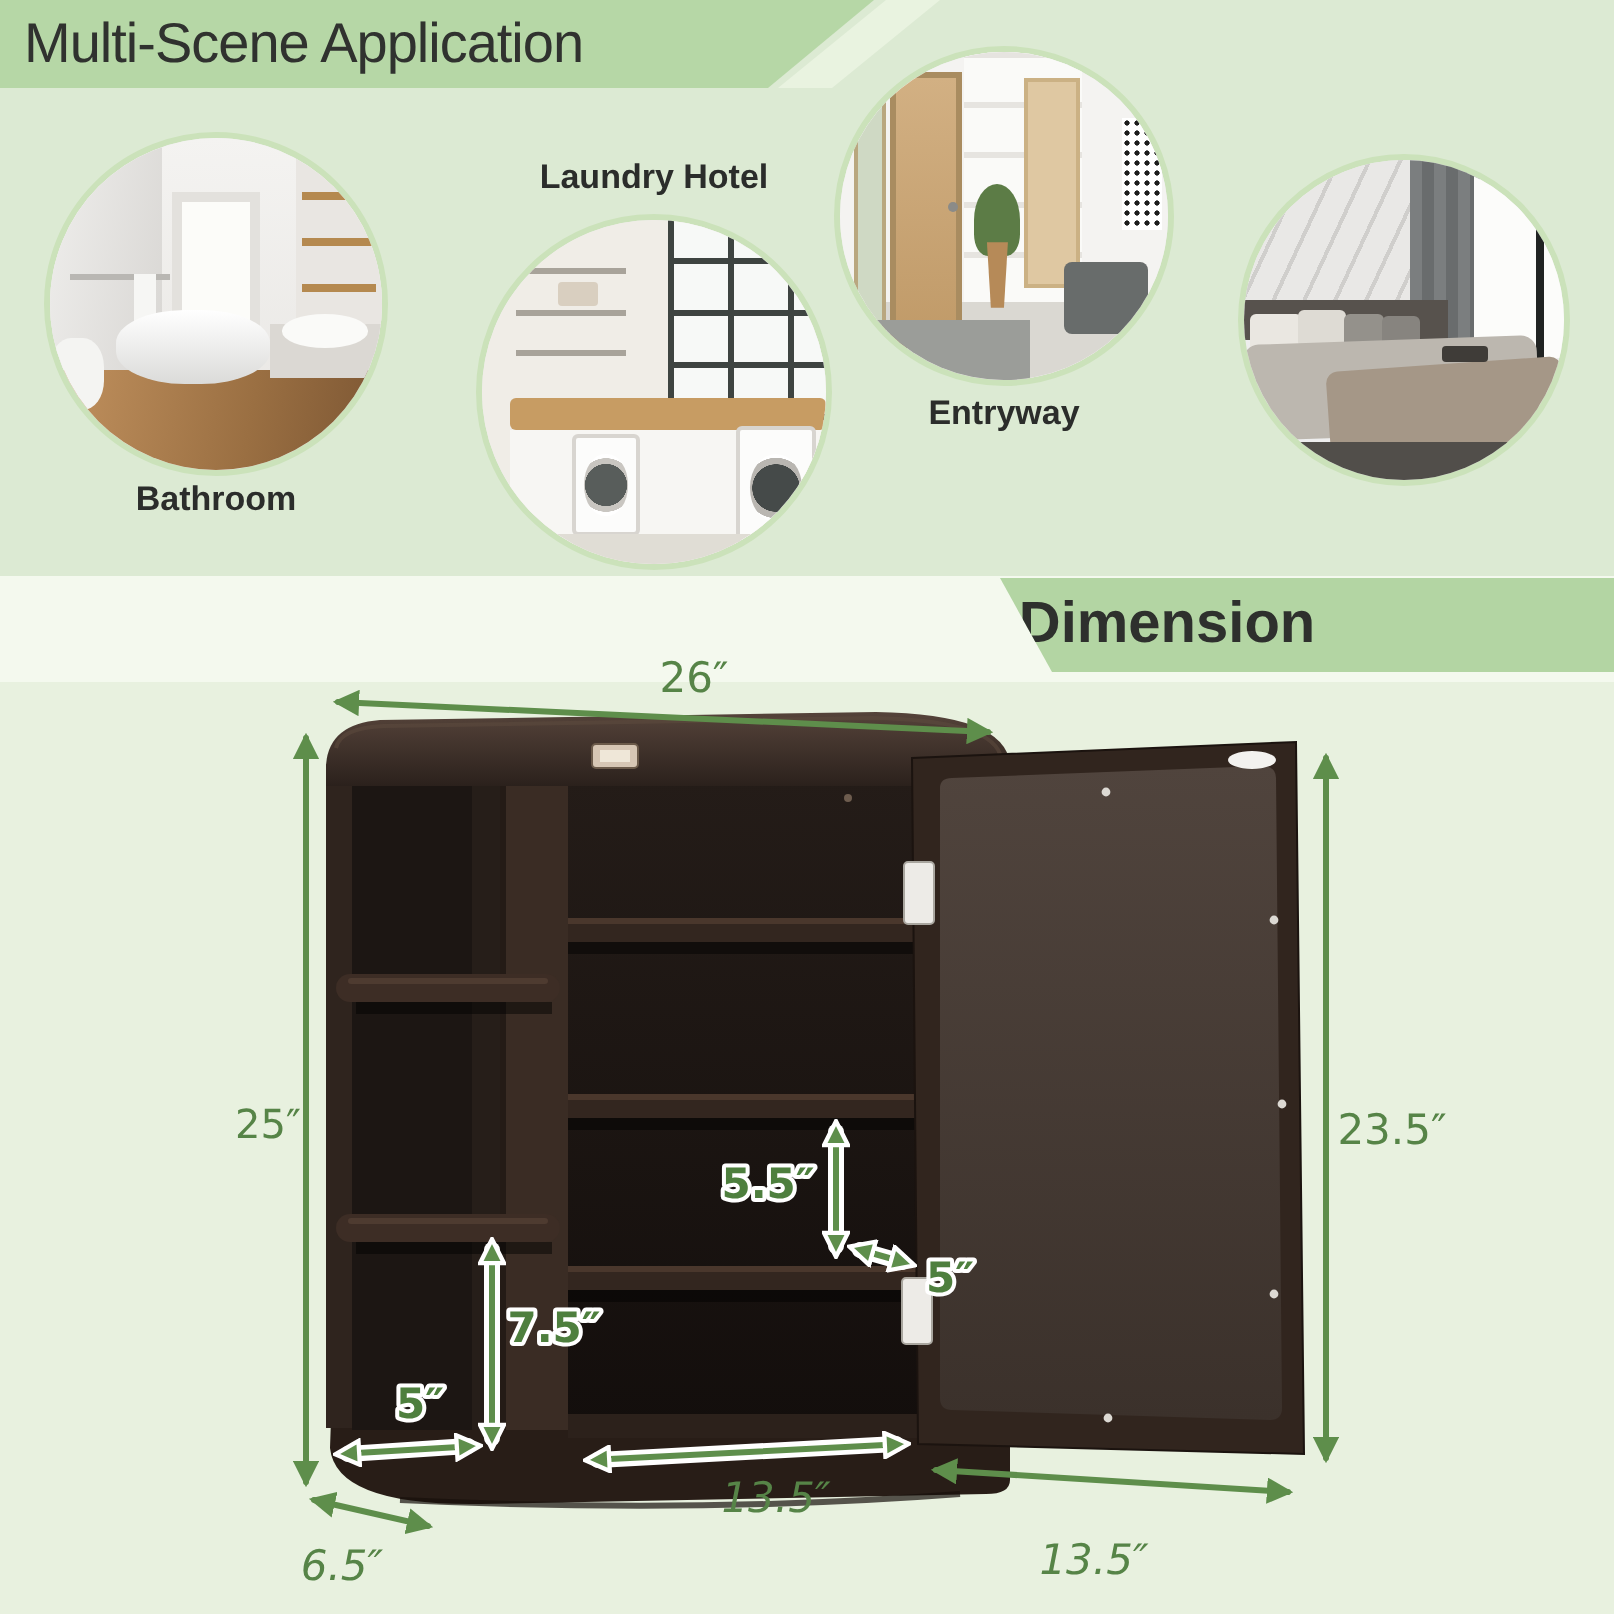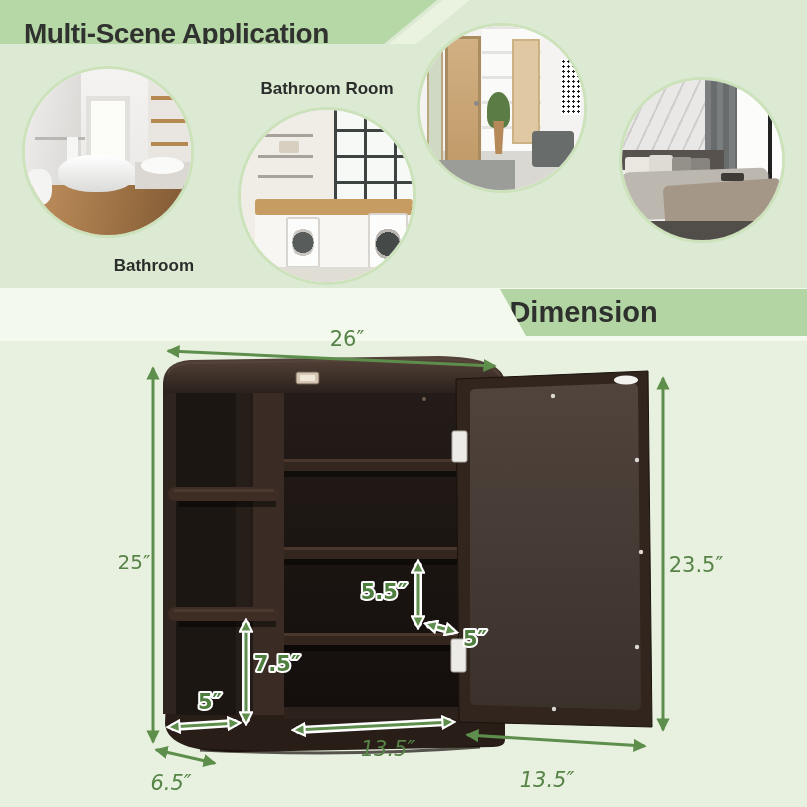--- a/index.html
+++ b/index.html
@@ -12,21 +12,21 @@
   .bg-top{position:absolute;left:0;top:0;width:807px;height:289px;background:#dcead3;}
   .bg-band{position:absolute;left:0;top:288px;width:807px;height:53px;background:#f4f9ee;}
   .bg-bottom{position:absolute;left:0;top:341px;width:807px;height:466px;background:#e8f1df;}
 
   
   .title-banner{
     position:absolute;left:0;top:0;width:470px;height:44px;background:#b6d7a6;
     clip-path:polygon(0 0,437px 0,384px 44px,0 44px);
   }
   .title-banner h1{
-    margin:12px;padding:0 0 0 12px;line-height:44px;font-size:28px;font-weight:700;
+    margin:0;padding:0 0 0 12px;line-height:44px;font-size:28px;font-weight:400;
     letter-spacing:-0.5px;color:#30322f;white-space:nowrap;
   }
   .title-banner-accent{
     position:absolute;left:0;top:0;width:480px;height:44px;background:#e9f3e0;
     clip-path:polygon(443px 0,470px 0,416px 44px,389px 44px);
   }
   .dim-banner{
     position:absolute;left:0;top:289px;width:807px;height:47px;background:#b3d5a3;
     clip-path:polygon(500px 0,807px 0,807px 47px,526px 47px);
   }
@@ -41,21 +41,21 @@
     border:3px solid #cbe2ba;box-sizing:border-box;background:#eee;
   }
   .scene *{position:absolute;}
   .scene-bathroom{left:22px;top:66px;width:172px;height:172px;}
   .scene-laundry{left:238px;top:107px;width:178px;height:178px;}
   .scene-entryway{left:417px;top:23px;width:170px;height:170px;}
   .scene-hotel{left:619px;top:77px;width:166px;height:166px;}
   .scene-label{
     position:absolute;text-align:center;font-size:17px;font-weight:700;color:#2b2d2b;
   }
-  .label-bathroom{left:22px;top:256px;width:172px;text-align:right;}
+  .label-bathroom{left:22px;top:240px;width:172px;}
   .label-laundry{left:229px;top:79px;width:196px;}
   .label-entryway{left:417px;top:197px;width:170px;}
   .label-hotel{left:619px;top:53px;width:166px;}
 
   
   .b-wall{inset:0;background:linear-gradient(180deg,#f4f3f1,#e7e5e2);}
   .b-marble{left:0;top:0;width:34%;height:78%;background:linear-gradient(100deg,#efeeec,#d8d6d3);}
   .b-window{left:37%;top:16%;width:26%;height:42%;background:#fcfcf9;border:5px solid #e3e1dd;box-sizing:border-box;}
   .b-rail{left:6%;top:41%;width:30%;height:3px;background:#b9b7b3;}
   .b-towel{left:25%;top:41%;width:7%;height:15%;background:#f6f6f4;}
@@ -172,36 +172,37 @@
     <div class="l-shelfbar1"></div>
     <div class="l-shelfbar2"></div>
     <div class="l-shelfbar3"></div>
     <div class="l-basket"></div>
     <div class="l-cabinet"></div>
     <div class="l-counter"></div>
     <div class="l-washer1"></div>
     <div class="l-washer2"></div>
     <div class="l-floor"></div>
   </div>
-  <div class="scene-label label-laundry">Bathroom Room</div>
+  <div class="scene-label label-laundry">Laundry Hotel</div>
 
   <div class="scene scene-entryway">
     <div class="e-wall"></div>
     <div class="e-floor"></div>
     <div class="e-sidelight"></div>
     <div class="e-door1"></div>
     <div class="e-knob"></div>
     <div class="e-panelwall"></div>
     <div class="e-door2"></div>
     <div class="e-art"></div>
     <div class="e-rug"></div>
     <div class="e-leaf"></div>
     <div class="e-pot"></div>
     <div class="e-bench"></div>
   </div>
+  <div class="scene-label label-entryway">Entryway</div>
 
   <div class="scene scene-hotel">
     <div class="h-wall"></div>
     <div class="h-curtain"></div>
     <div class="h-window"></div>
     <div class="h-mullion"></div>
     <div class="h-headboard"></div>
     <div class="h-pillow1"></div>
     <div class="h-pillow2"></div>
     <div class="h-pillow3"></div>

